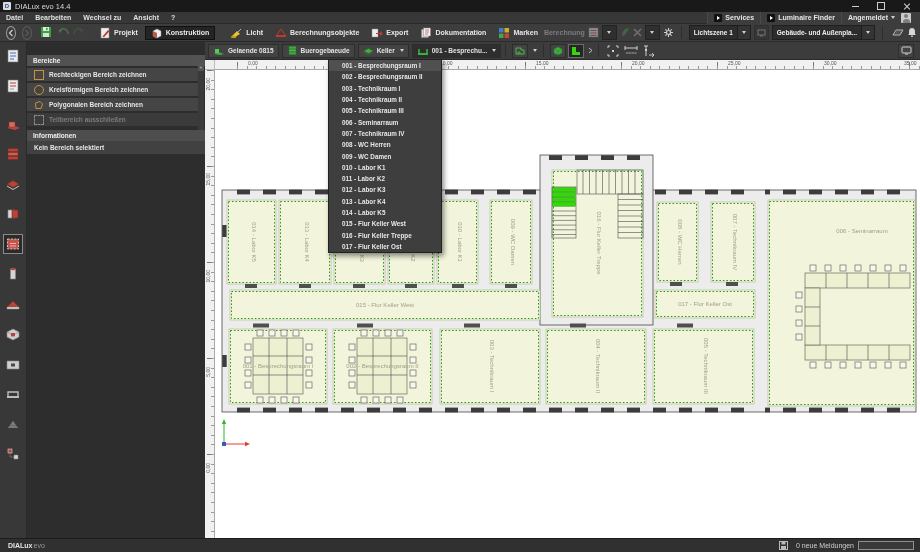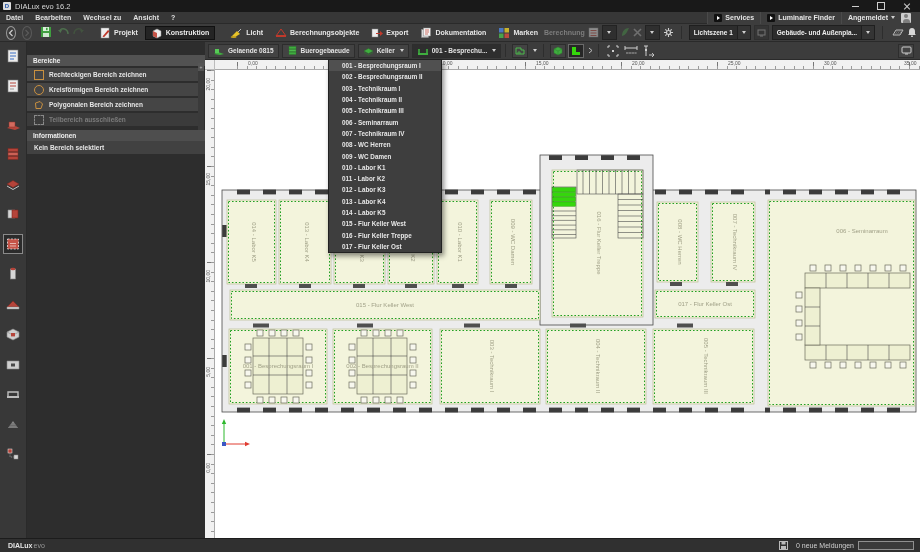--- a/index.html
+++ b/index.html
@@ -100,21 +100,21 @@
              display:flex;align-items:center;font-size:7px;color:#cfcfcf;box-sizing:border-box;}
   .progress{width:54px;height:7px;border:1px solid #8f8f8f;margin:0 6px 0 4px;background:#3a3a3a;}
 </style>
 </head>
 <body>
 
 <div id="app">
 
   <div class="titlebar">
     <span class="appicon">D</span>
-    <span>DIALux evo 16.2</span>
+    <span>DIALux evo 14.4</span>
     <div class="wbtns">
       <div class="wbtn">
           <span class="glyph-min"></span>
         </div>
       <div class="wbtn">
           <span class="glyph-max"></span>
         </div>
       <div class="wbtn">
           <span class="glyph-close">
             <i></i>

